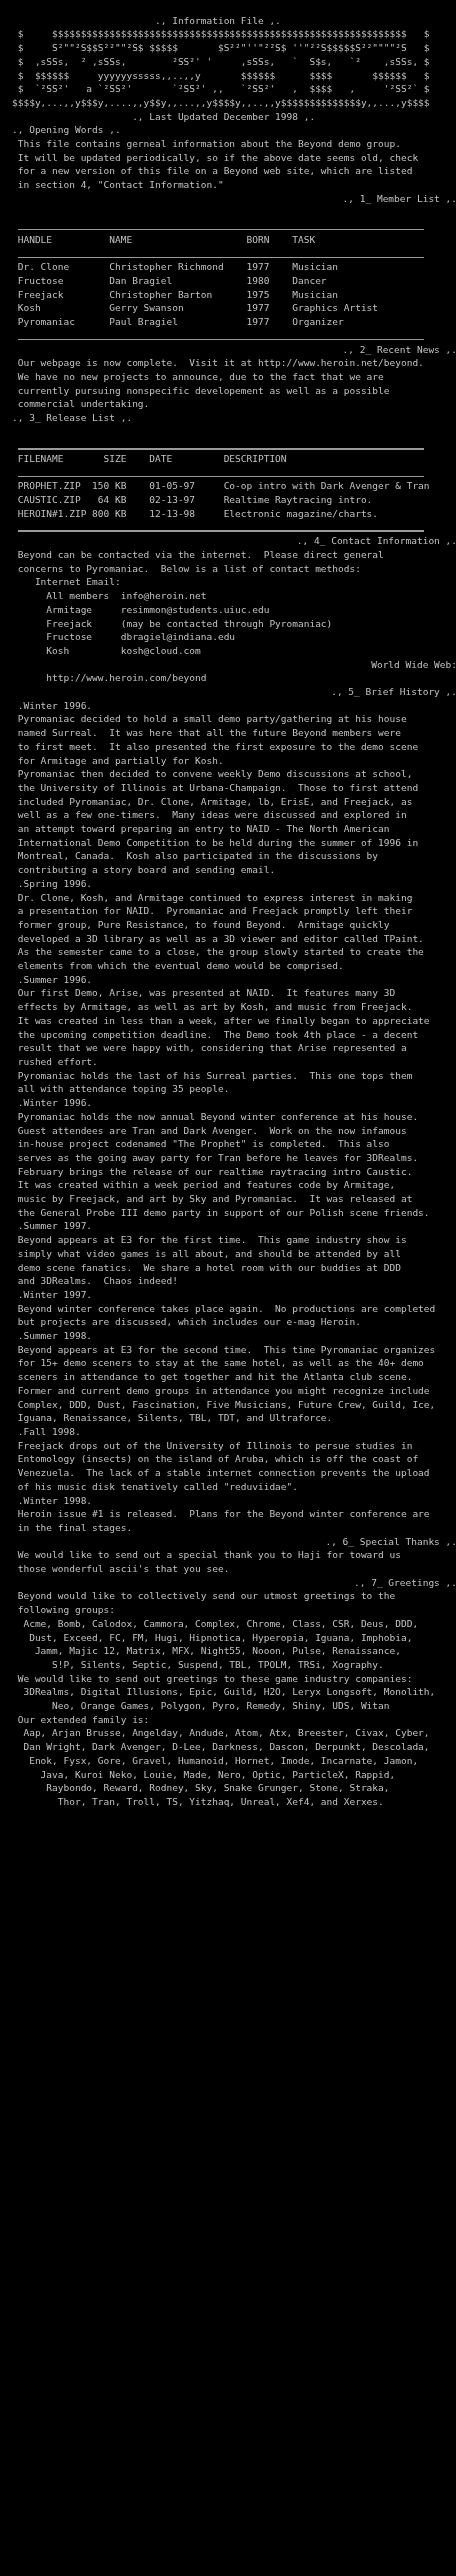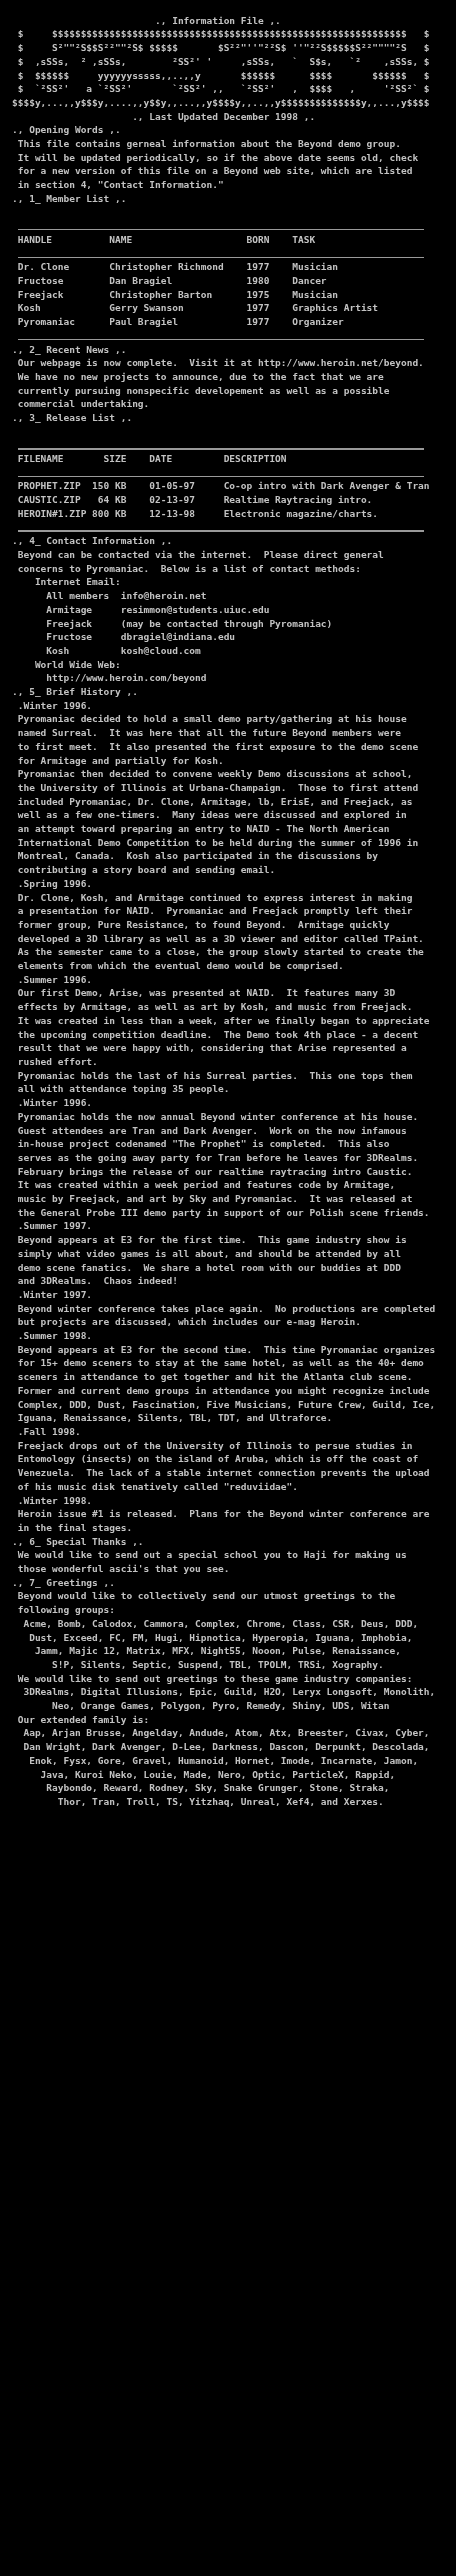--- a/index.html
+++ b/index.html
@@ -7,25 +7,25 @@
   .nfo {
     box-sizing: border-box;
     width: 457px; height: 2536px;
     padding: 13.7px 0 0 6.3px;
     overflow: hidden;
     background: #000;
     color: #c3c3c3;
     font-family: "DejaVu Sans Mono", "Liberation Mono", monospace;
     font-size: 9.5px;
     line-height: 13.7px;
-    font-weight: bold;
+    font-weight: normal;
   }
   pre.ln { margin: 0; font: inherit; white-space: pre; }
   .g1 { margin-top: 13.7px; }
-  .g2 { margin-top: 27px; }
+  .g2 { margin-top: 27px; text-align: right; }
   .g3 { margin-top: 41px; }
   .rule { height: 13.7px; position: relative; }
   .rule::after {
     content: "";
     position: absolute;
     left: 11.4px; width: 406px;
     bottom: 2.5px; height: 1.3px;
     background: #9a9a9a;
   }
 </style>
@@ -159,21 +159,21 @@
   <pre class="ln g1">  .Fall 1998.</pre>
   <pre class="ln g1">  Freejack drops out of the University of Illinois to persue studies in
   Entomology (insects) on the island of Aruba, which is off the coast of
   Venezuela.  The lack of a stable internet connection prevents the upload
   of his music disk tenatively called "reduviidae".</pre>
   <pre class="ln g1">  .Winter 1998.</pre>
   <pre class="ln g1">  Heroin issue #1 is released.  Plans for the Beyond winter conference are
   in the final stages.</pre>
 
   <pre class="ln g2"> ., 6_ Special Thanks ,.</pre>
-  <pre class="ln g1">  We would like to send out a special school you to Haji for making us
+  <pre class="ln g1">  We would like to send out a special thank you to Haji for toward us
   those wonderful ascii's that you see.</pre>
 
   <pre class="ln g2"> ., 7_ Greetings ,.</pre>
   <pre class="ln g1">  Beyond would like to collectively send our utmost greetings to the
   following groups:</pre>
   <pre class="ln g1">   Acme, Bomb, Calodox, Cammora, Complex, Chrome, Class, CSR, Deus, DDD,
     Dust, Exceed, FC, FM, Hugi, Hipnotica, Hyperopia, Iguana, Imphobia,
      Jamm, Majic 12, Matrix, MFX, Night55, Nooon, Pulse, Renaissance,
         S!P, Silents, Septic, Suspend, TBL, TPOLM, TRSi, Xography.</pre>
   <pre class="ln g1">  We would like to send out greetings to these game industry companies:</pre>

